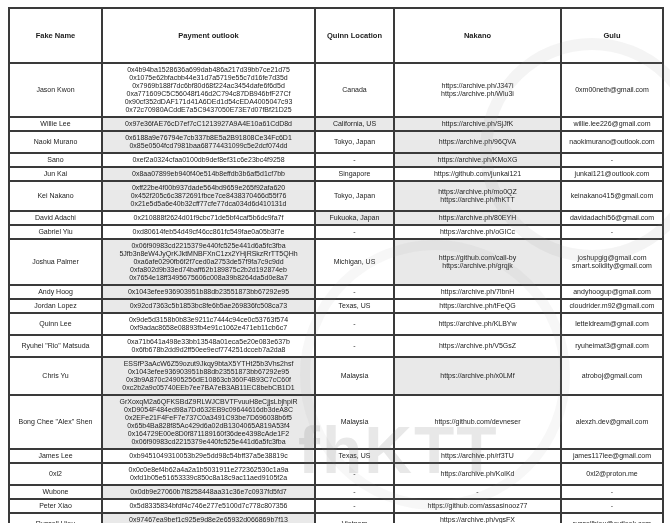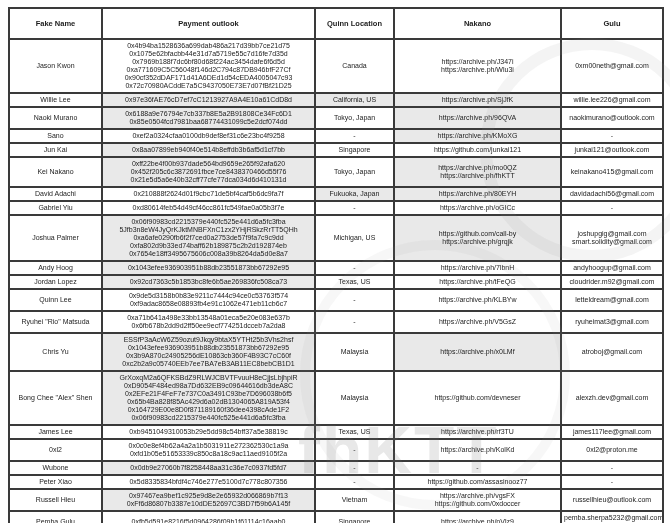--- a/index.html
+++ b/index.html
@@ -20,21 +20,21 @@
   table.data-table th, table.data-table td{
     border:2px solid #3a3a3a;
     vertical-align:middle;
     color:#1c1c1c;
     overflow:hidden;
   }
   table.data-table th{
     font-size:7.5px;
     font-weight:bold;
     text-align:center;
-    padding:10px 1px;
+    padding:22px 1px;
     background:#ffffff;
   }
   table.data-table td{
     font-size:7px;
     line-height:8px;
     padding:2px 2px;
     text-align:center;
   }
   td.col-payment{text-align:left;padding-left:4px;}
   td.shaded{background:#e9e9e9;}

